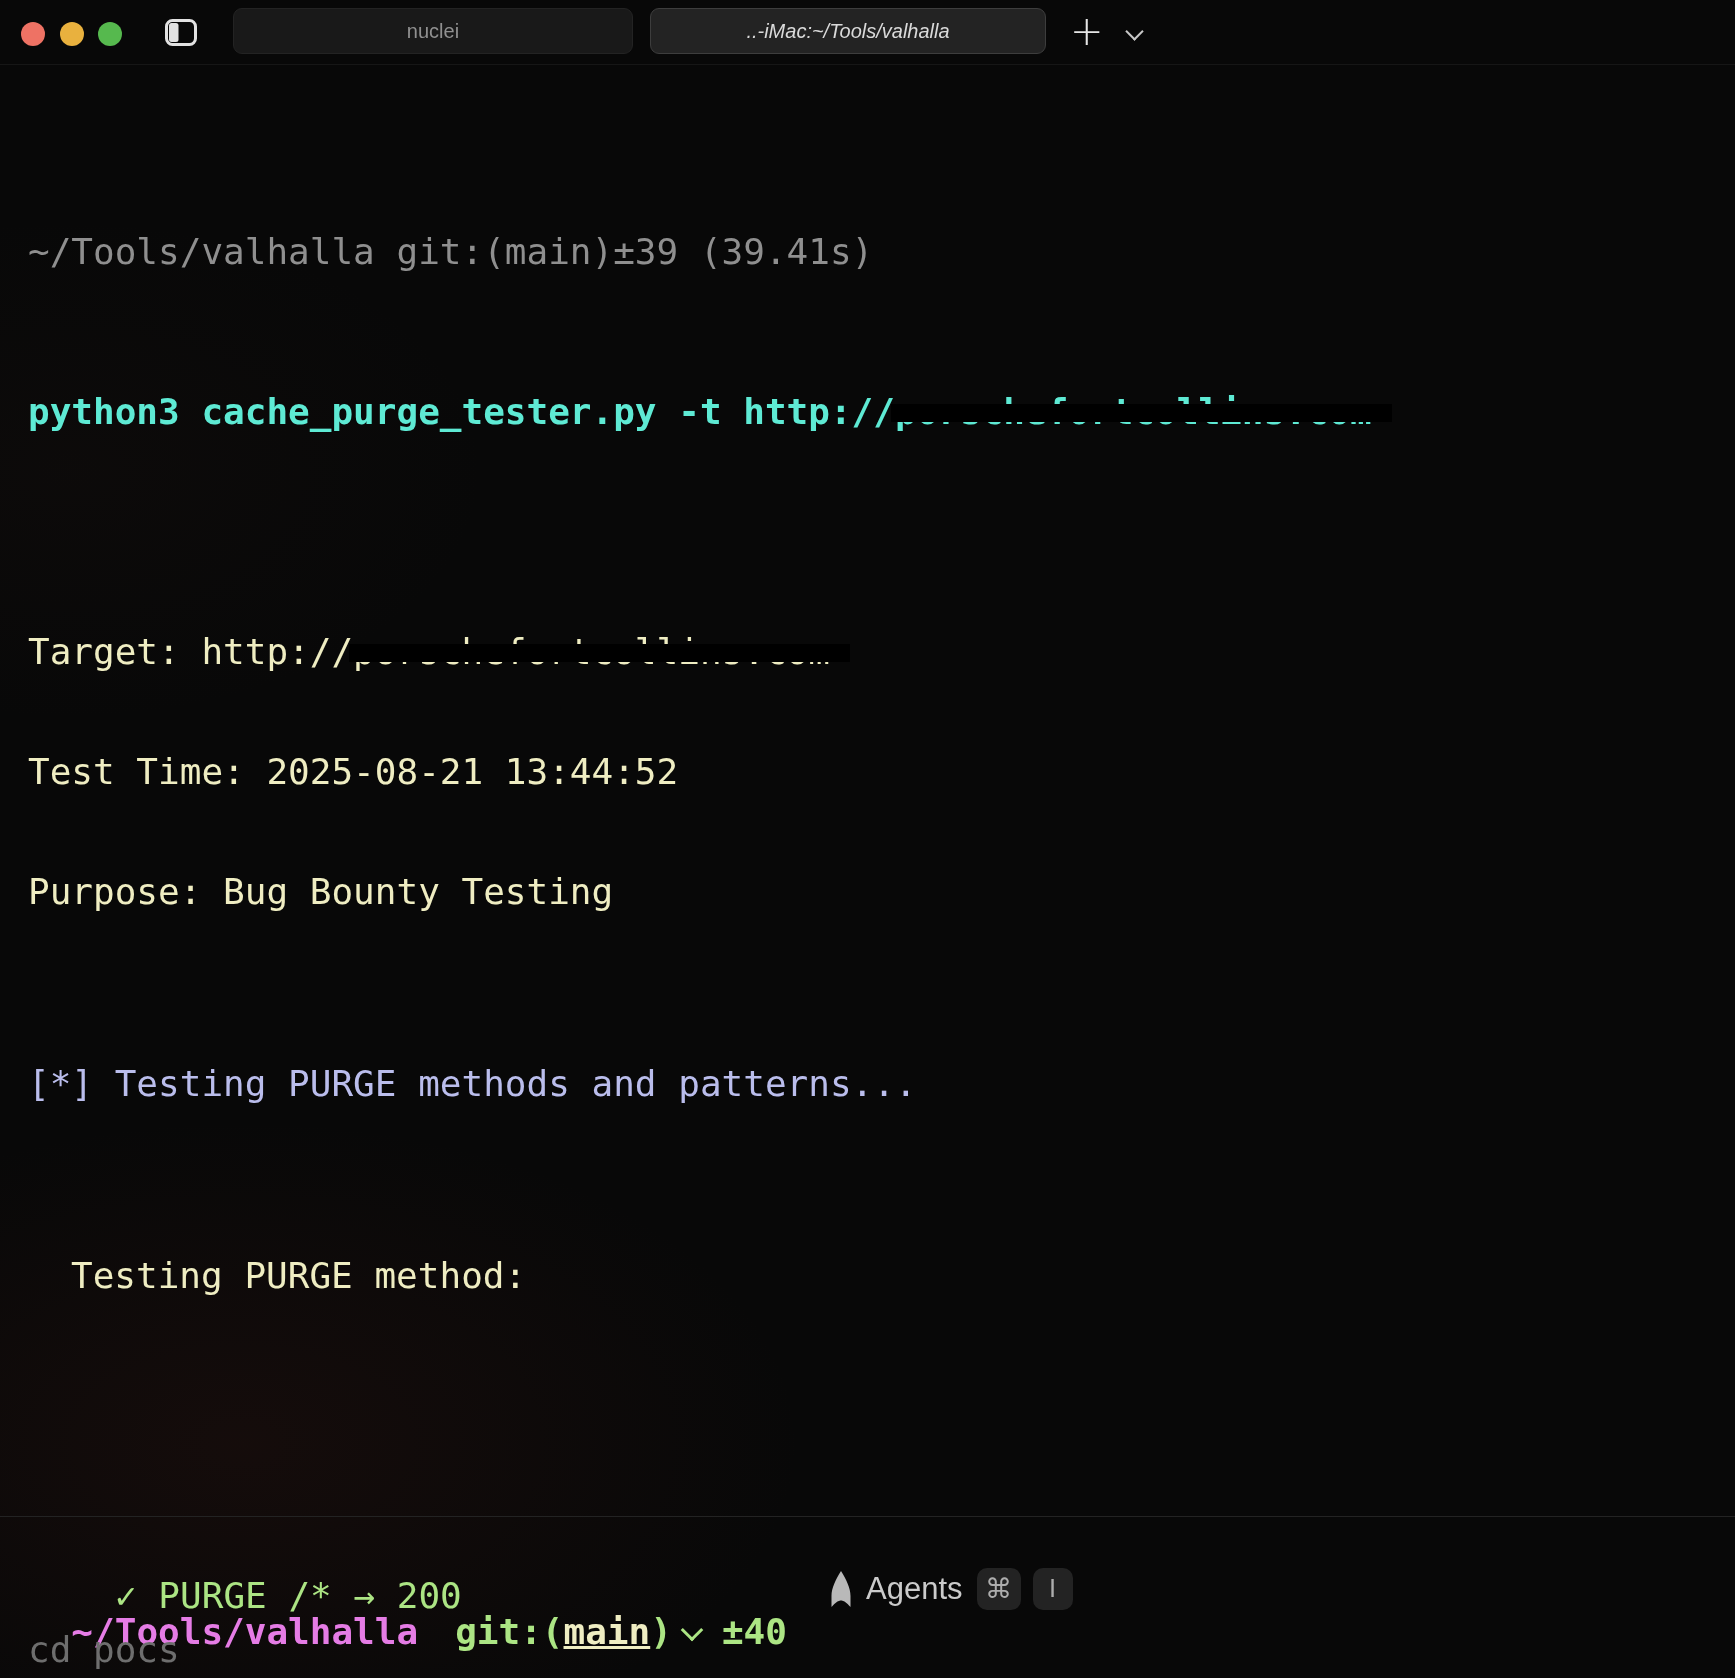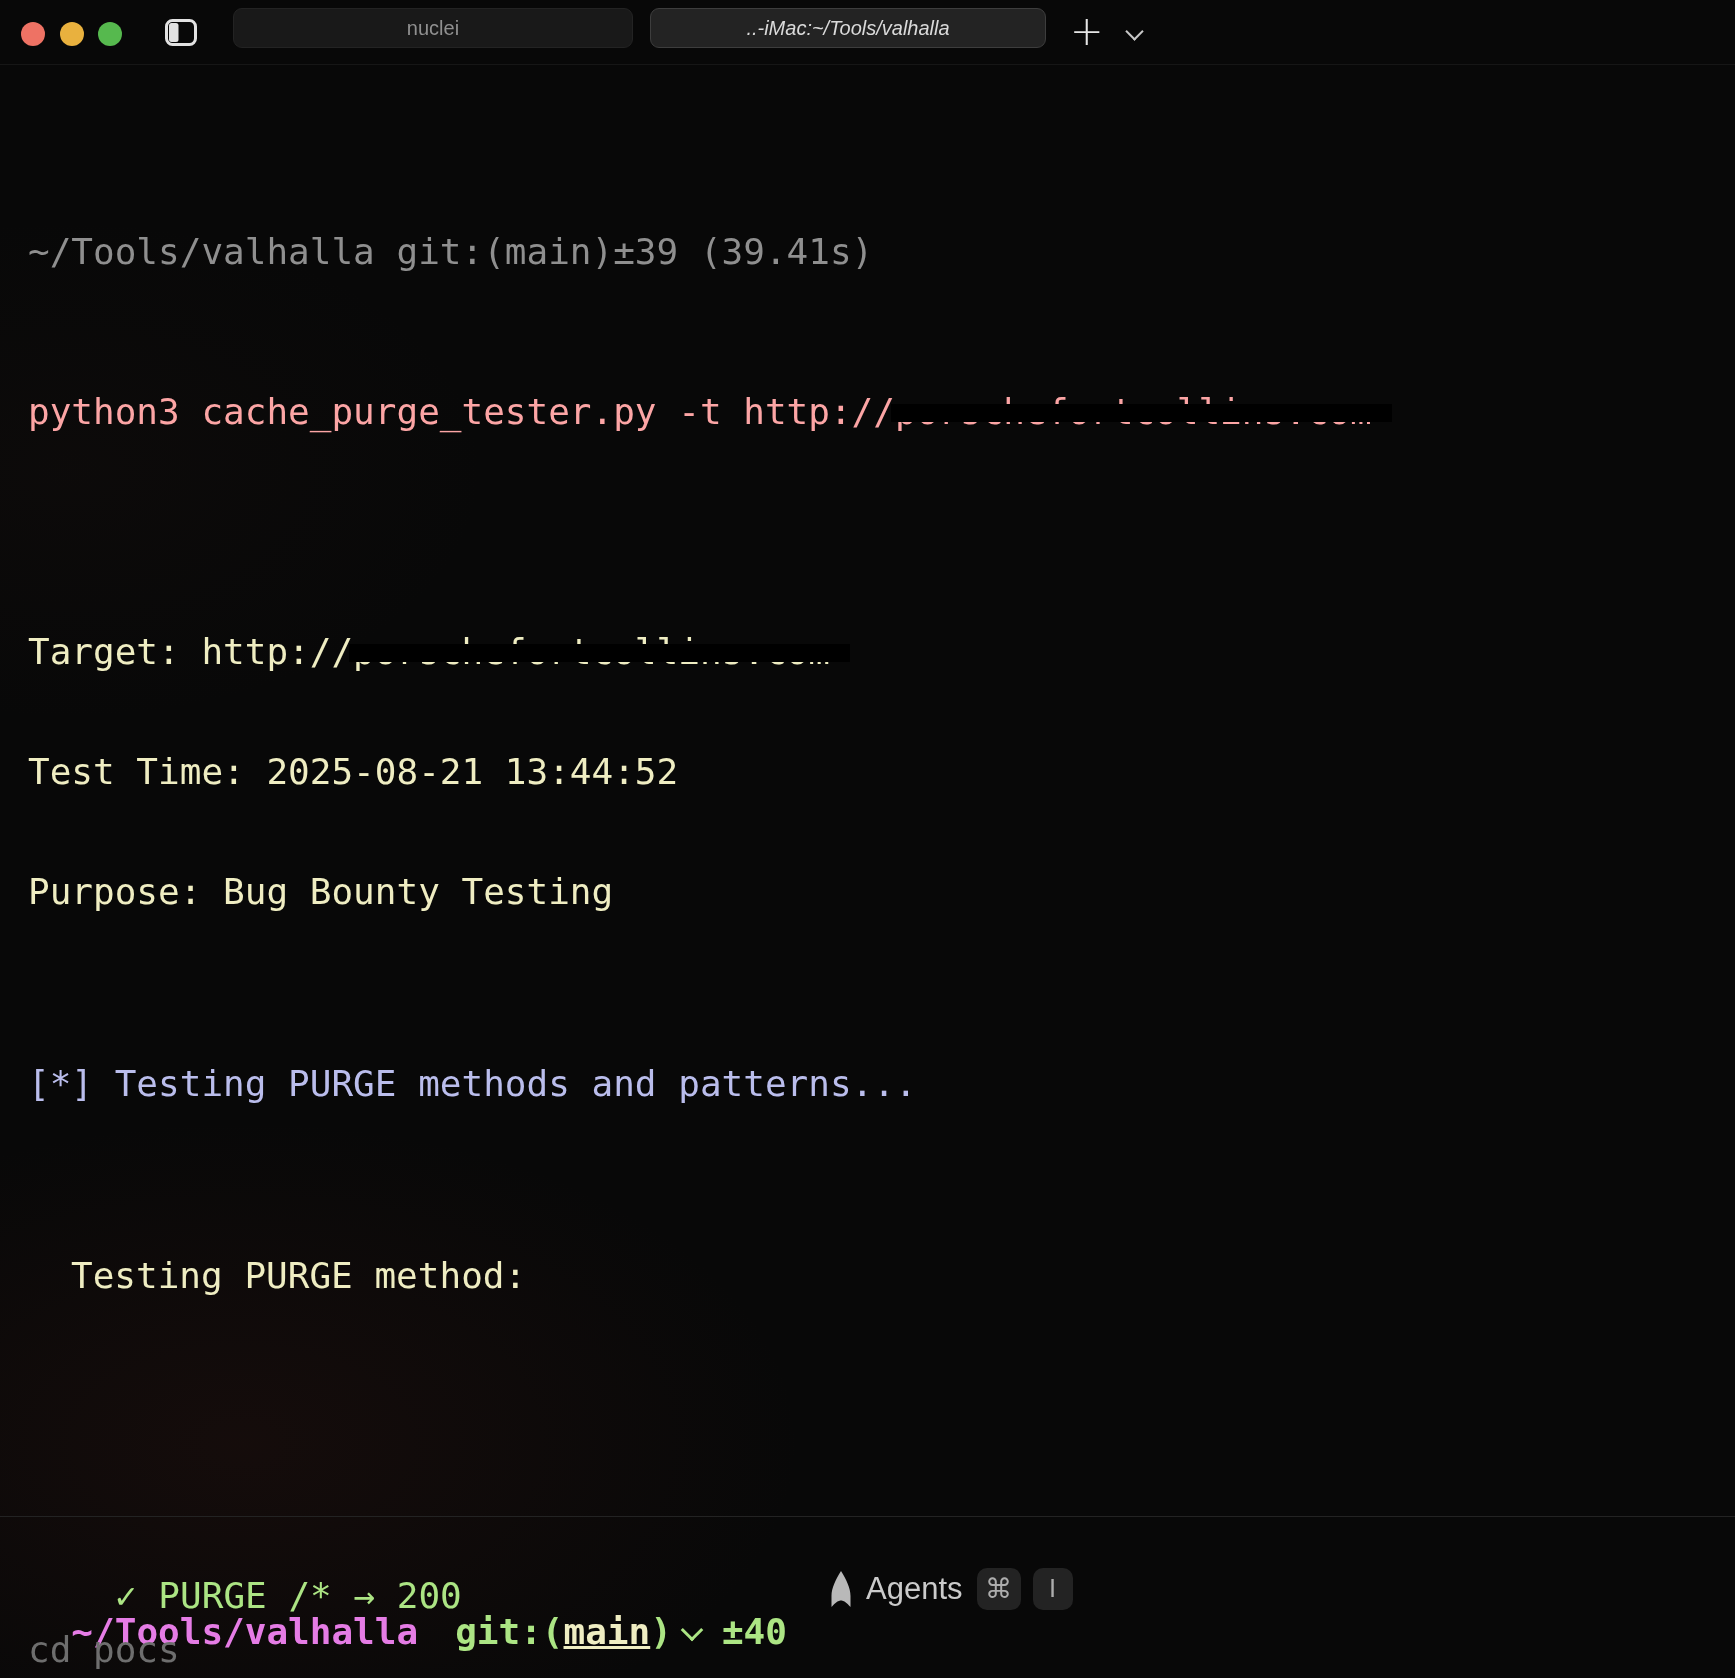--- a/index.html
+++ b/index.html
@@ -12,36 +12,36 @@
     font-family:"DejaVu Sans Mono", monospace;
   }
 
   
   .titlebar{position:absolute;left:0;top:0;width:100%;height:64px;border-bottom:1px solid #161616;}
   .light{position:absolute;top:22px;width:24px;height:24px;border-radius:50%;display:block;}
   .light.red{left:21px;background:#ee7264;}
   .light.yellow{left:60px;background:#e9b13e;}
   .light.green{left:98px;background:#56b94e;}
   .sidebar-toggle{position:absolute;left:165px;top:19px;width:32px;height:27px;display:block;}
-  .tab{position:absolute;top:8px;height:40px;border-radius:9px;display:flex;align-items:center;justify-content:center;
+  .tab{position:absolute;top:8px;height:46px;border-radius:9px;display:flex;align-items:center;justify-content:center;
        font-family:"Liberation Sans", sans-serif;font-size:20px;box-sizing:border-box;cursor:default;}
   .tab.inactive{left:233px;width:400px;background:#191919;border:1px solid #232323;color:#909090;}
   .tab.active{left:650px;width:396px;background:#232323;border:1px solid #3d3d3d;color:#dadada;font-style:italic;}
   .newtab{position:absolute;left:1070px;top:7px;color:#e5e5e5;font-family:"DejaVu Sans", sans-serif;
           font-size:40px;font-weight:200;line-height:48px;}
   .chev{display:inline-block;border-right:2.5px solid #c8c8c8;border-bottom:2.5px solid #c8c8c8;
         transform:rotate(45deg);}
   .tab-chev{position:absolute;left:1128px;top:25px;width:11px;height:11px;}
 
   
   .term{position:absolute;left:28px;top:112px;right:0;font-size:36px;line-height:40px;white-space:pre;}
   .line{height:40px;}
   .g1{margin-top:32px;} .g2{margin-top:80px;}
   .gray{color:#8f8f8f;}
-  .white{color:#fca5a5;font-weight:normal;}
+  .white{color:#5eead4;font-weight:bold;}
   .cream{color:#efedc2;}
   .lavender{color:#babdec;}
   .green{color:#ace584;}
   .ind2{padding-left:43px;} .ind4{padding-left:87px;}
   .check{margin-right:1ch;}
 
   .redacted{position:relative;display:inline-block;}
   .redacted::after{content:"";position:absolute;left:-4px;right:-20px;top:30%;height:46%;background:#000;}
 
   .divider{position:absolute;left:0;top:1516px;width:100%;height:1px;background:#232323;}

